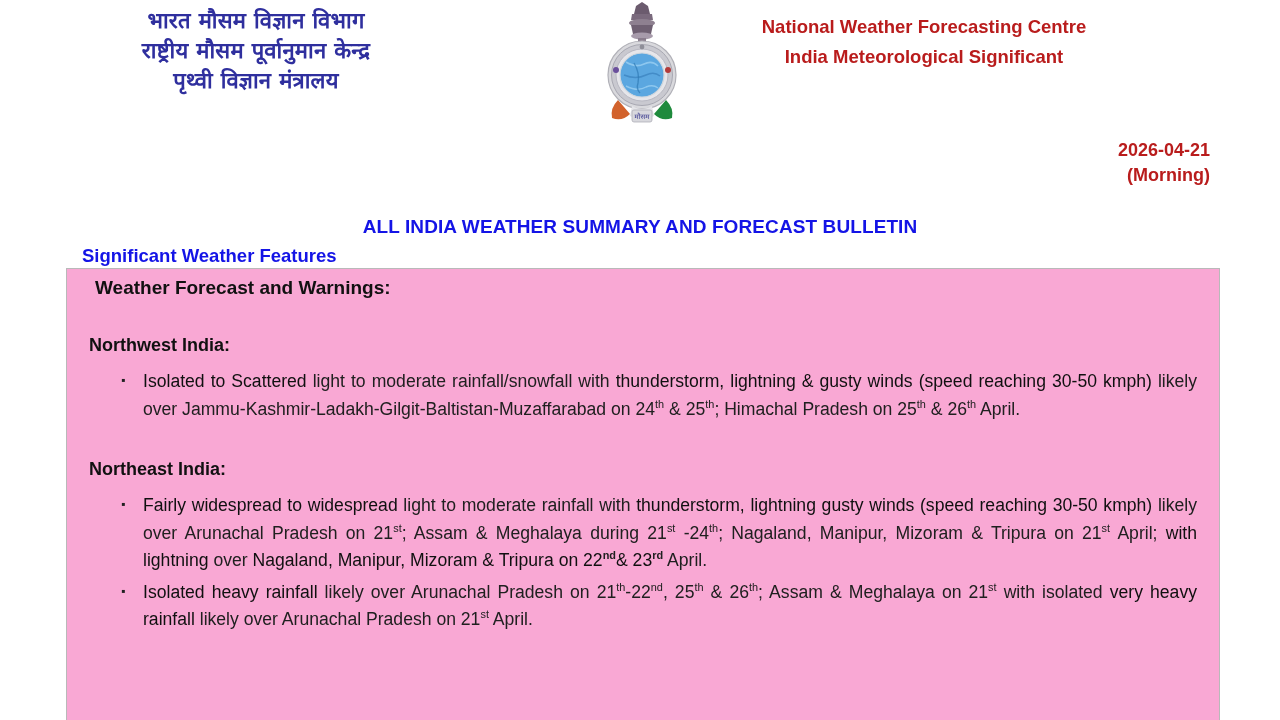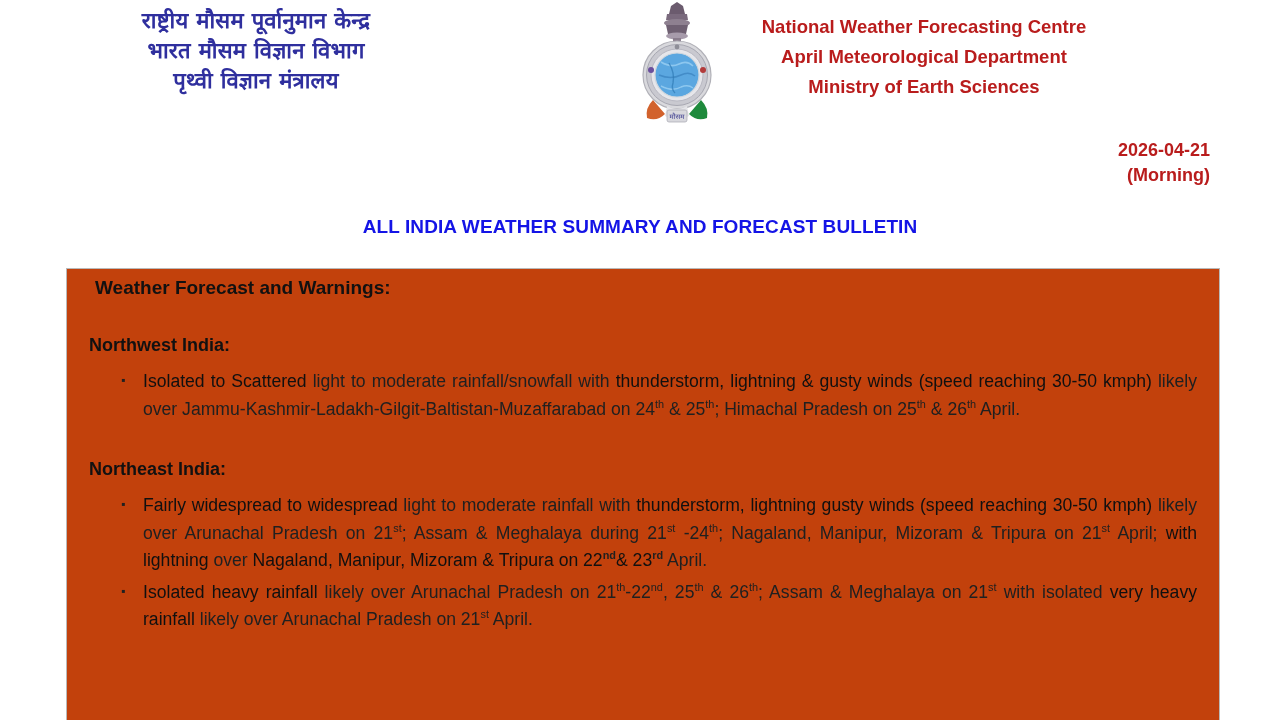--- a/index.html
+++ b/index.html
@@ -33,21 +33,21 @@
     font-family: "DejaVu Sans", sans-serif;
     font-weight: bold;
     font-size: 22px;
     line-height: 30px;
     letter-spacing: .2px;
   }
   .hindi-block div { white-space: nowrap; }
 
   .logo {
     position: absolute;
-    left: 631px;
+    left: 596px;
     top: 0px;
     width: 92px;
     height: 126px;
     text-align: center;
   }
 
   .eng-block {
     position: absolute;
     right: 96px;
     top: 12px;
@@ -97,21 +97,21 @@
   
   .content-box {
     position: absolute;
     left: 66px;
     top: 268px;
     width: 1154px;
     height: 452px;
     border: 1px solid #b9b9b9;
     border-bottom: none;
     box-sizing: border-box;
-    background: #c2410c;
+    background: #f9a8d4;
     overflow: hidden;
   }
   .inner {
     padding: 8px 14px 0 14px;
   }
   .wfw-title {
     font-weight: bold;
     font-size: 19px;
     color: #111;
     margin: 0 0 0 14px;
@@ -148,22 +148,22 @@
   sup { font-size: 62%; vertical-align: super; line-height: 0; }
 </style>
 </head>
 <body>
 
 <div class="page">
 
   <div class="header">
 
     <div class="hindi-block">
+      <div>भारत मौसम विज्ञान विभाग</div>
       <div>राष्ट्रीय मौसम पूर्वानुमान केन्द्र</div>
-      <div>भारत मौसम विज्ञान विभाग</div>
       <div>पृथ्वी विज्ञान मंत्रालय</div>
     </div>
 
     <div class="logo">
       <svg viewBox="0 0 92 126" width="92" height="126" aria-hidden="true">
 
         <g>
           <path d="M46 2 L40 6 L38 14 L54 14 L52 6 Z" fill="#6b5b6e"></path>
           <path d="M36 14 L56 14 L57 20 L35 20 Z" fill="#7a6a7d"></path>
           <ellipse cx="46" cy="23" rx="13" ry="4" fill="#8e8090"></ellipse>
@@ -191,32 +191,32 @@
         <path d="M70 100 q8 8 6 18 q-10 4 -18 -4 z" fill="#1e8a3c"></path>
         <path d="M36 106 q10 6 20 0 l2 10 q-12 7 -24 0 z" fill="#e4e4e8"></path>
 
         <rect x="36" y="110" width="20" height="12" rx="2" fill="#d8d8dd" stroke="#aeaeb8" stroke-width=".8"></rect>
         <text x="46" y="119" font-size="7" fill="#3b3b8f" text-anchor="middle" font-family="DejaVu Sans">मौसम</text>
       </svg>
     </div>
 
     <div class="eng-block">
       <div>National Weather Forecasting Centre</div>
-      <div>April Meteorological Department</div>
-      <div>Ministry of Earth Sciences</div>
+      <div>India Meteorological Significant</div>
     </div>
   </div>
 
   <div class="issue">
     <div>2026-04-21</div>
     <div>(Morning)</div>
   </div>
 
   <div class="bulletin-title">ALL INDIA WEATHER SUMMARY AND FORECAST BULLETIN</div>
 
+  <div class="swf-heading">Significant Weather Features</div>
 
   <div class="content-box">
     <div class="inner">
       <div class="wfw-title">Weather Forecast and Warnings:</div>
       <div id="regions">
           <div class="region">Northwest India:</div>
           <ul class="bullets">
             <li><b>Isolated to Scattered</b><span> light to moderate rainfall/snowfall with </span><b>thunderstorm, lightning &amp; gusty winds (speed reaching 30-50 kmph)</b><span> likely over Jammu-Kashmir-Ladakh-Gilgit-Baltistan-Muzaffarabad on 24</span><sup>th</sup><span> &amp; 25</span><sup>th</sup><span>; Himachal Pradesh on 25</span><sup>th</sup><span> &amp; 26</span><sup>th</sup><span> April.</span></li>
           </ul>
           <div class="region">Northeast India:</div>

